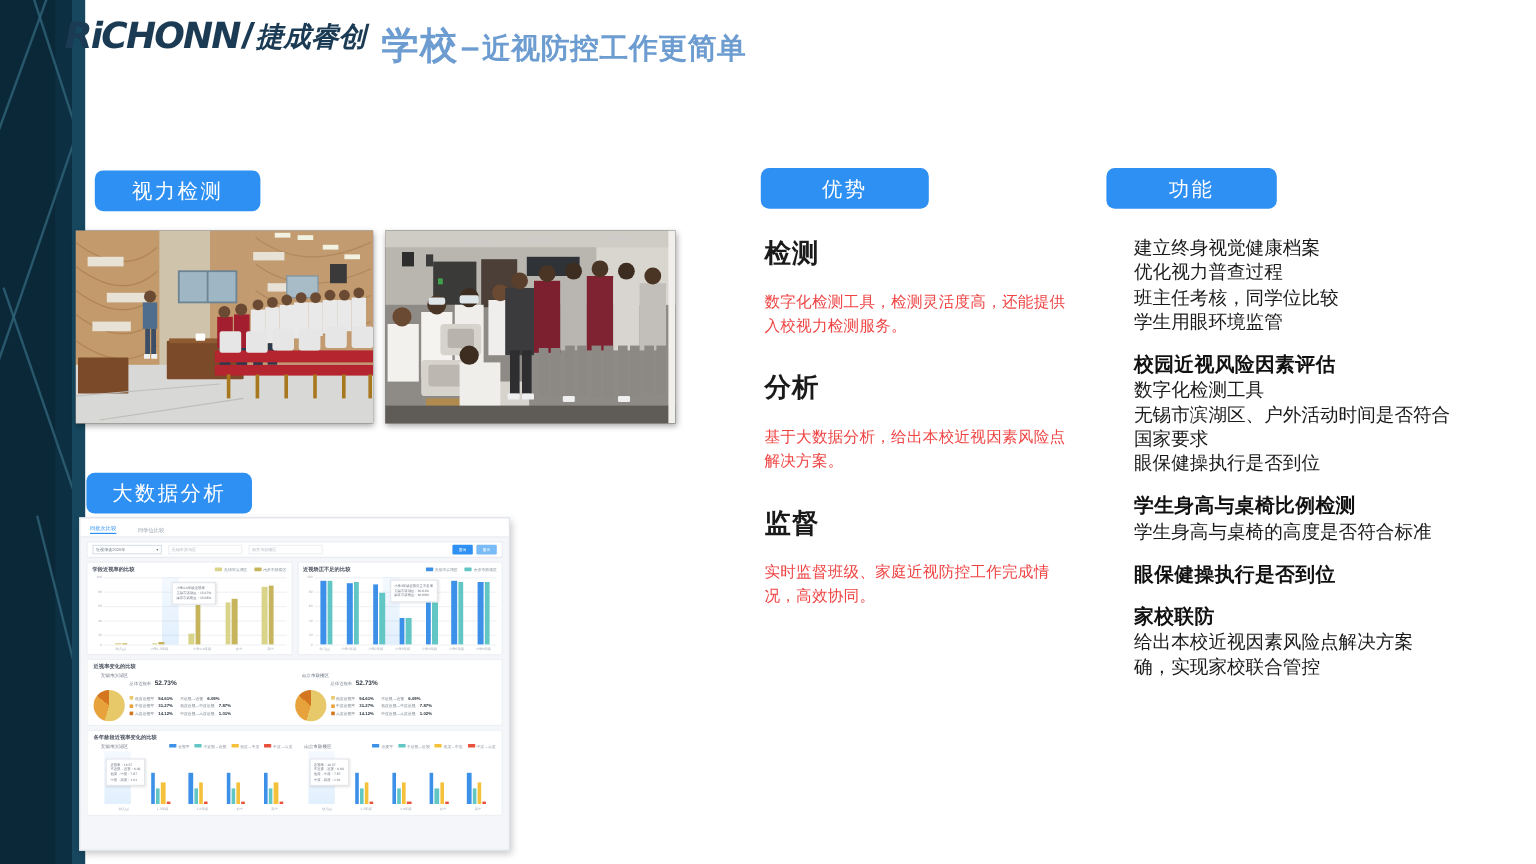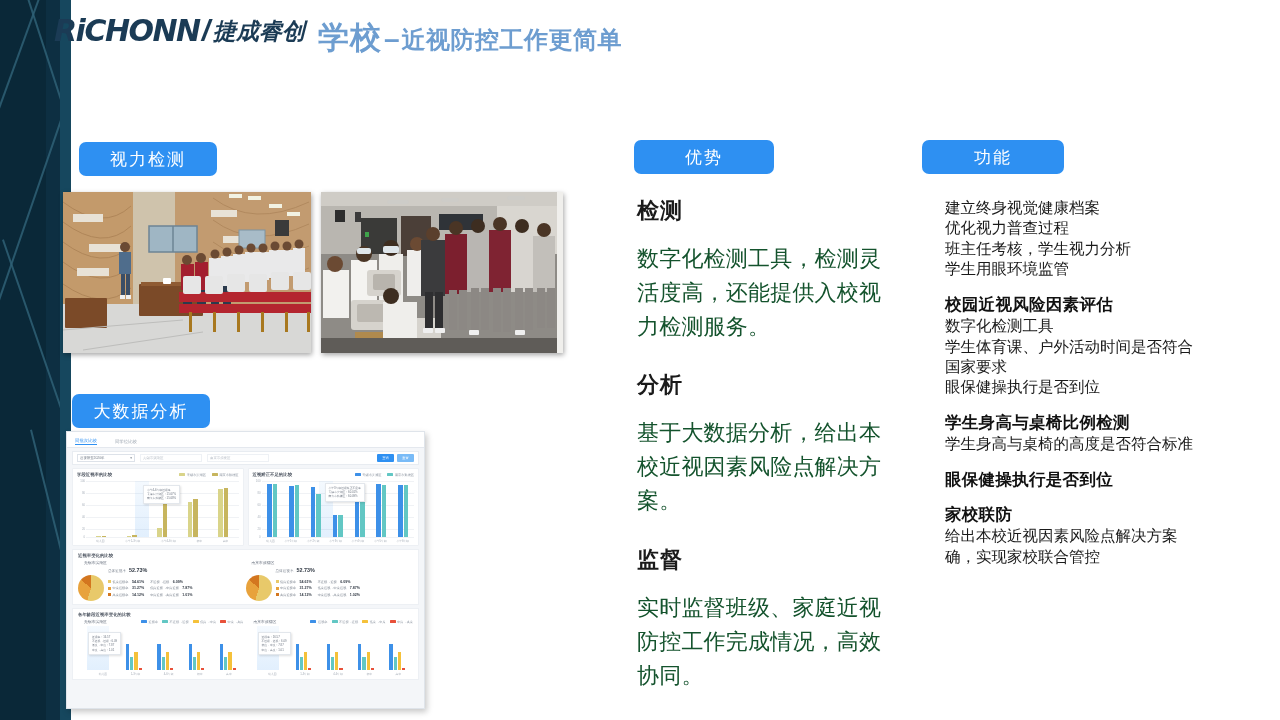--- a/index.html
+++ b/index.html
@@ -220,21 +220,21 @@
   .dw2-col { flex:1; }
   .dw2-legend { display:flex; gap:4px; justify-content:flex-end; }
 
   
   .adv-col { position:absolute; left:637px; top:196px; width: 252px; }
   .adv-h {
     font-size: 22px; font-weight: bold; color: #1a1a1a;
     letter-spacing: 1px; margin-bottom: 16px;
   }
   .adv-p {
-    font-size: 22px; color: #14532d; line-height: 1.55;
+    font-size: 13px; color: #ef4444; line-height: 1.55;
     margin-bottom: 26px; letter-spacing: .2px;
   }
   .adv-p.last { margin-bottom: 0; }
 
   .func-col { position:absolute; left: 945px; top: 198px; width: 300px; }
   .fn-block { margin-bottom: 13px; }
   .fn-h {
     font-size: 16.5px; font-weight: bold; color:#111; letter-spacing: .3px;
     line-height: 1.35; margin-bottom: 1px;
   }
@@ -879,27 +879,27 @@
     <div>
       <div class="adv-h">监督</div>
       <div class="adv-p last">实时监督班级、家庭近视防控工作完成情况，高效协同。</div>
     </div>
   </div>
 
   <div class="func-col" id="funcs">
       <div class="fn-block">
         <div class="fn-li">建立终身视觉健康档案</div>
         <div class="fn-li">优化视力普查过程</div>
-        <div class="fn-li">班主任考核，学生视力分析</div>
+        <div class="fn-li">班主任考核，同学位比较</div>
         <div class="fn-li">学生用眼环境监管</div>
       </div>
       <div class="fn-block">
         <div class="fn-h">校园近视风险因素评估</div>
         <div class="fn-li">数字化检测工具</div>
-        <div class="fn-li">学生体育课、户外活动时间是否符合</div>
+        <div class="fn-li">无锡市滨湖区、户外活动时间是否符合</div>
         <div class="fn-li">国家要求</div>
         <div class="fn-li">眼保健操执行是否到位</div>
       </div>
       <div class="fn-block">
         <div class="fn-h">学生身高与桌椅比例检测</div>
         <div class="fn-li">学生身高与桌椅的高度是否符合标准</div>
       </div>
       <div class="fn-block">
         <div class="fn-h">眼保健操执行是否到位</div>
       </div>

